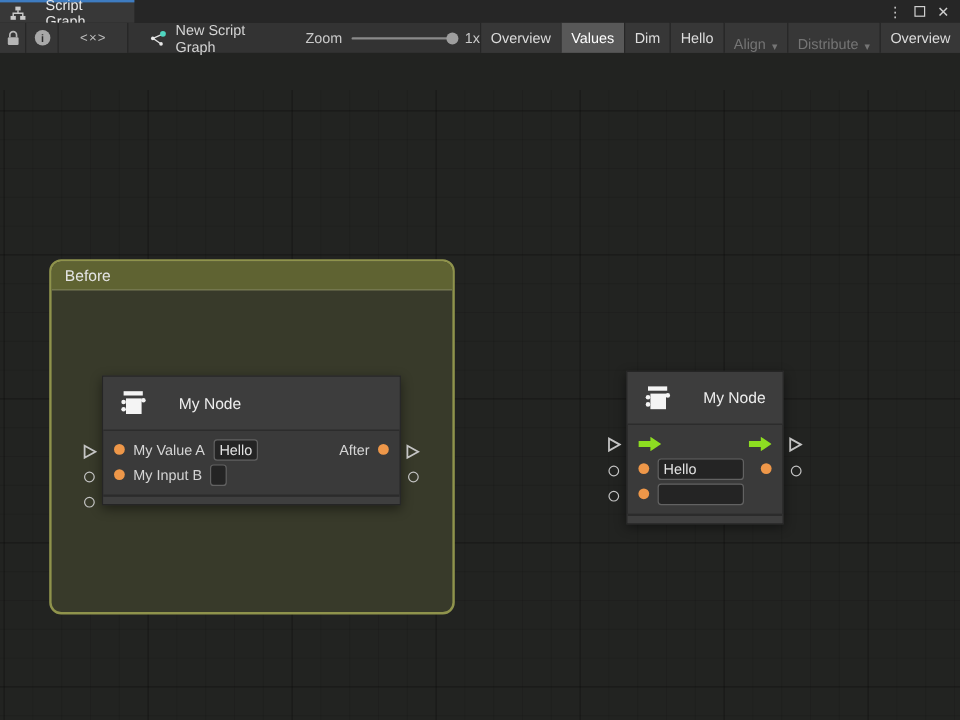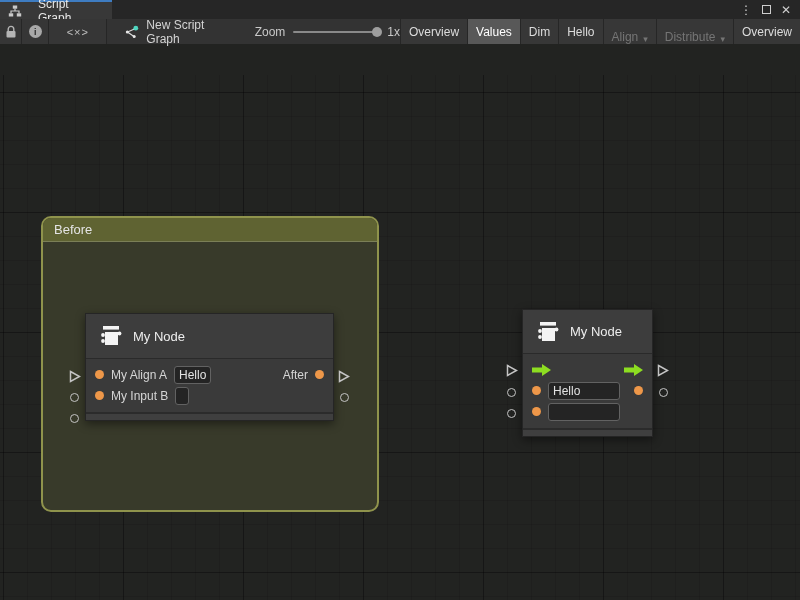--- a/index.html
+++ b/index.html
@@ -45,21 +45,21 @@
   
   .group { position:absolute; border-radius:10px; border:2px solid; overflow:hidden; }
   .group-header { height:24px; display:flex; align-items:center; padding:0 11px; font-size:13px; color:#e4e4e4; border-bottom:1px solid rgba(255,255,255,0.18); }
   .group-before { left:41px; top:141px; width:338px; height:296px; border-color:#8f934c; background:#383a2a; }
   .group-before .group-header { background:#5f6332; }
   .group-after { left:418px; top:141px; width:339px; height:295px; border-color:#a868ae; background:#372639; }
   .group-after .group-header { background:#6f4077; }
 
   
   .node { position:absolute; background:#3a3a3a; border:1px solid #252525; box-shadow:0 3px 9px rgba(0,0,0,0.45); }
-  .node-header { display:flex; align-items:center; gap:10px; padding:0 11px; background:#3d3d3d; border-bottom:1px solid #2a2a2a; font-size:13px; color:#ededed; }
+  .node-header { display:flex; align-items:center; gap:26px; padding:0 11px; background:#3d3d3d; border-bottom:1px solid #2a2a2a; font-size:13px; color:#ededed; }
   .node-before { left:85px; top:238px; width:249px; }
   .node-before .node-header { height:45px; }
   .node-after { left:522px; top:234px; width:131px; }
   .node-after .node-header { height:44px; }
   .node-body { padding:5px 0 6px; }
   .port-row { height:21px; display:flex; align-items:center; justify-content:space-between; padding:0 9px; font-size:12px; color:#d5d5d5; }
   .pg { display:flex; align-items:center; gap:7px; }
   .value-dot { width:9px; height:9px; border-radius:50%; background:#ee9749; flex:none; }
   .flow-arrow { display:flex; flex:none; }
   .field { background:#242424; border:1px solid #626262; border-radius:3px; color:#e2e2e2; font-size:12px; height:18px; padding:0 4px; font-family:"Liberation Sans", sans-serif; outline:none; }
@@ -179,21 +179,21 @@
           <circle cx="6" cy="17" r="1.9" fill="#f4f4f4"></circle>
           <circle cx="22.5" cy="9.5" r="1.9" fill="#f4f4f4"></circle>
         </svg>
       </span>
       <span>My Node</span>
     </div>
     <div class="node-body">
       <div class="port-row">
         <span class="pg">
           <span class="value-dot"></span>
-          <span>My Align A</span>
+          <span>My Value A</span>
           <input class="field field-a" type="text" value="Hello" style="">
         </span>
         <span class="pg">
           <span>After</span>
           <span class="value-dot"></span>
         </span>
       </div>
       <div class="port-row">
         <span class="pg">
           <span class="value-dot"></span>

